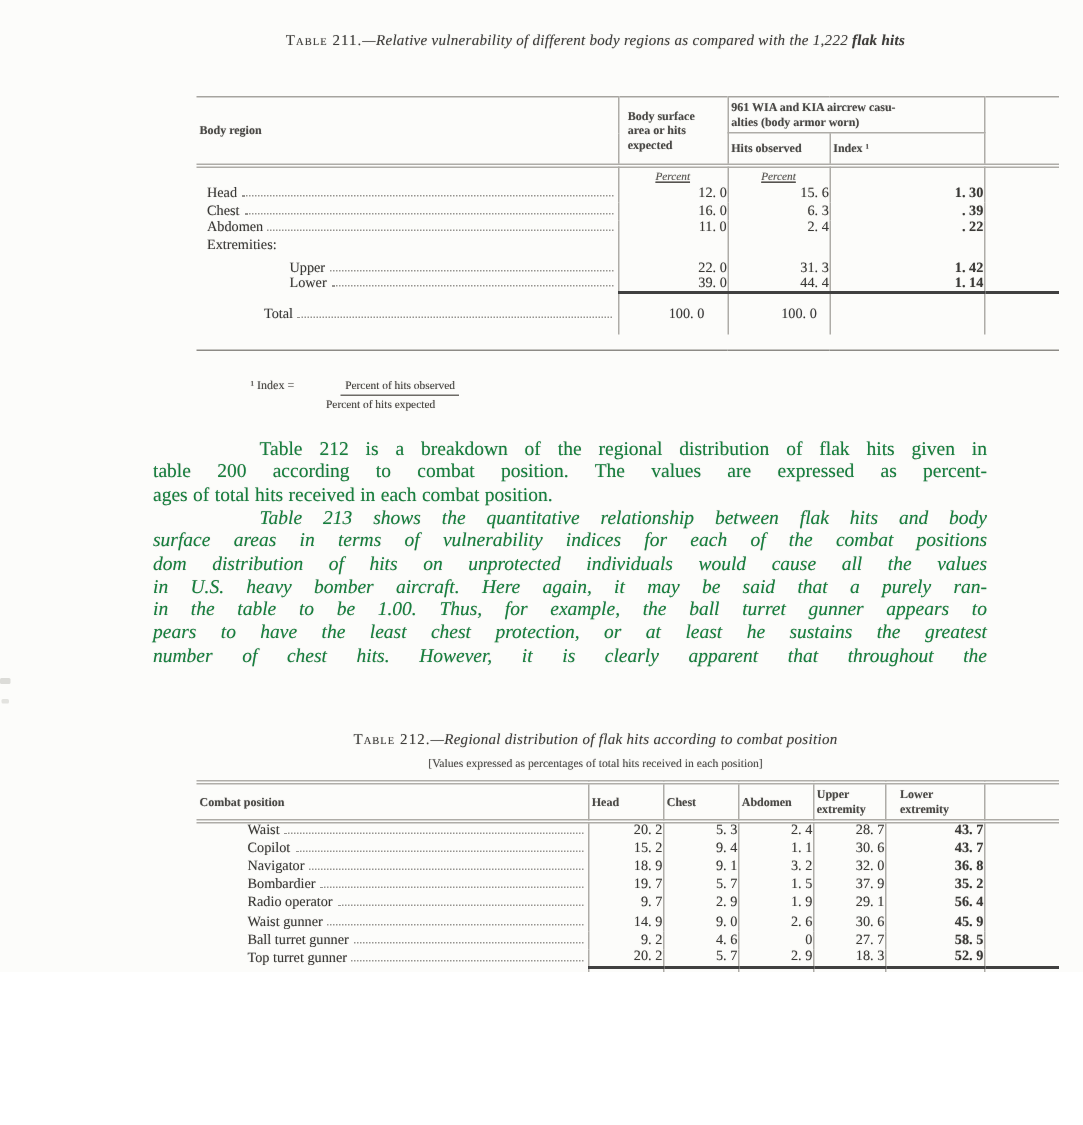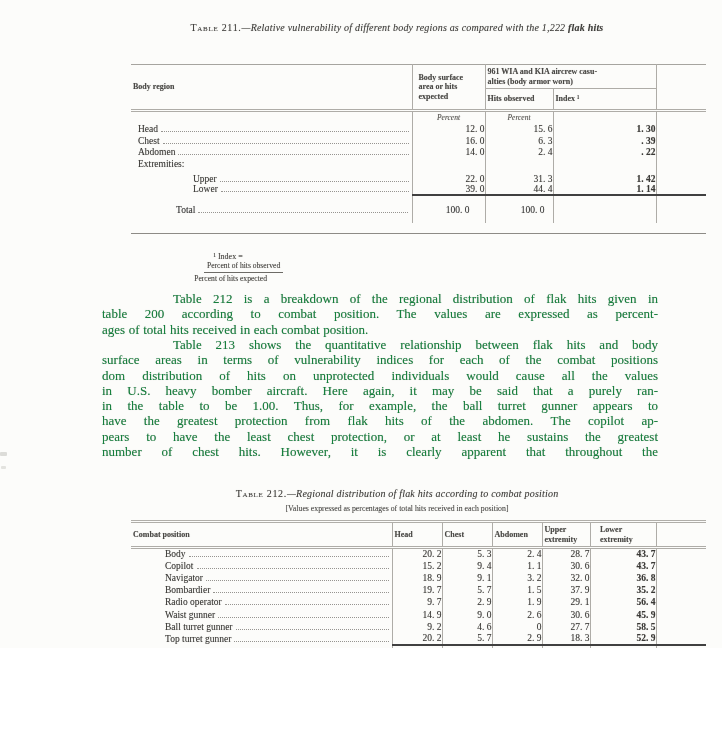--- a/index.html
+++ b/index.html
@@ -23,21 +23,21 @@
   table.doc { border-collapse:collapse; table-layout:fixed; width:575px; }
   .t211 { border-top:1px solid #a6a49f; border-bottom:1px solid #8d8b86; }
   .t212 { border-top:3px double #b0aea9; border-bottom:1px solid #8d8b86; }
   .doc thead { border-bottom:3px double #aeaca7; }
   .doc th { font-weight:bold; font-size:8px; line-height:9.5px; color:#4a4946;
             text-align:left; vertical-align:middle; padding:2px 2px;margin-left:16px; }
   .thw { max-width:46px; margin:0 auto; }
   .br  { border-right:1px solid #aeaca7; }
   .cas { border-bottom:1px solid #aeaca7; padding-top:4px; padding-bottom:4px; }
   .sub { height:22px; }
-  .units td { height:13px; }
+  .units td { height:13px;text-decoration:underline; }
   .pct { font-style:italic; font-size:7.5px; text-align:center; color:#55534f; }
   .trow td { height:11.5px; font-size:9.5px; padding:0; vertical-align:middle; color:#3a3936; }
   .t212 .trow td { height:12.2px; }
   .gap td { padding-top:4px; }
   .num { text-align:right; }
   .pr-surface { padding-right:15px; }
   .pr-hits    { padding-right:8px;  }
   .pr-index   { padding-right:16px; }
   .pr-head    { padding-right:10px; }
   .pr-chest   { padding-right:8px;text-align:right;  }
@@ -49,31 +49,31 @@
   .lab .dots { flex:1 1 auto; border-bottom:1px dotted #7d7b76; margin:0 3px 2px 3px; min-width:6px; opacity:0.8; }
   .pl7  { padding-left:7px; }  .pl62 { padding-left:62px; }
   .pl44 { padding-left:44px; } .pl34 { padding-left:34px; } .pl58 { padding-left:58px; }
   .total td { padding-top:9px; padding-bottom:8px; font-size:9.5px; }
   .avg td   { padding-top:7px; padding-bottom:6px; font-size:9.5px; }
   .bt { border-top:2px solid #404040; }
   .t211 .spacer td { height:10px; }
   .t212 .spacer td { height:17px; }
 
   
-  .footnote { position:absolute; left:178px; top:252px; display:flex;
-              align-items:center; font-size:8px; color:#45433f;flex-direction:column; }
+  .footnote { position:absolute; left:167px; top:252px; display:flex;
+              font-size:8px; color:#45433f; }
   .fprefix { margin-right:5px; }
   .frac { text-align:center; font-size:7.6px; line-height:9.5px; }
   .fnum { border-bottom:1px solid #6d6b66; padding:0 3px 1px; }
   .fden { padding-top:1px; }
 
   
   .para { position:absolute; left:102px; width:556px; font-size:13px;
           line-height:15.3px; color:#15803d; }
-  .p1 { top:291px; } .p2 { top:337px; }
+  .p1 { top:291px; } .p2 { top:337px;font-style:italic; }
   .ln { text-align:justify; text-align-last:justify; word-spacing:0.4px; }
   .ln.first { text-indent:71px; }
   .ln.short { text-align-last:left; }
 
   
   .artifact { position:absolute; background:#dcdcd8; border-radius:1px; }
   .a1 { left:0; top:452px; width:7px; height:4px; }
   .a2 { left:1px; top:466px; width:5px; height:3px; opacity:0.8; }
 </style>
 </head>
@@ -141,21 +141,21 @@
           <td class="br num pr-index hv">. 39</td>
             <td></td>
         </tr>
         <tr class="trow">
           <td class="br">
               <div class="lab pl7">
                 <span>Abdomen</span>
                 <span class="dots"></span>
               </div>
             </td>
-          <td class="br num pr-surface">14. 0</td>
+          <td class="br num pr-surface">11. 0</td>
           <td class="br num pr-hits">2. 4</td>
           <td class="br num pr-index hv">. 22</td>
             <td></td>
         </tr>
         <tr class="trow">
           <td class="br">
               <div class="lab pl7">
                 <span>Extremities:</span>
               </div>
             </td>
@@ -224,21 +224,20 @@
     <div class="ln">table 200 according to combat position.  The values are expressed as percent-</div>
     <div class="ln short">ages of total hits received in each combat position.</div>
   </div>
 
   <div class="para p2">
     <div class="ln first">Table 213 shows the quantitative relationship between flak hits and body</div>
     <div class="ln">surface areas in terms of vulnerability indices for each of the combat positions</div>
     <div class="ln">dom distribution of hits on unprotected individuals would cause all the values</div>
     <div class="ln">in U.S. heavy bomber aircraft.  Here again, it may be said that a purely ran-</div>
     <div class="ln">in the table to be 1.00.  Thus, for example, the ball turret gunner appears to</div>
-    <div class="ln">have the greatest protection from flak hits of the abdomen.  The copilot ap-</div>
     <div class="ln">pears to have the least chest protection, or at least he sustains the greatest</div>
     <div class="ln">number of chest hits.  However, it is clearly apparent that throughout the</div>
   </div>
 
   <div class="cap" style="top:487px;">
     <div class="capline"><span class="sc">Table 212.</span><span class="it">—Regional distribution of flak hits according to combat position</span></div>
   </div>
   <div class="subtitle" style="top:504px;">[Values expressed as percentages of total hits received in each position]</div>
 
   <div class="twrap" style="top:520px;">
@@ -264,21 +263,21 @@
           <th class="br">
               <div class="thw">Lower extremity</div>
             </th>
           <th></th>
         </tr>
       </thead>
       <tbody>
         <tr class="trow">
           <td class="br">
               <div class="lab pl34">
-                <span>Body</span>
+                <span>Waist</span>
                 <span class="dots"></span>
               </div>
             </td>
           <td class="br num pr-head">20. 2</td>
           <td class="br num pr-chest">5. 3</td>
           <td class="br num pr-abd">2. 4</td>
           <td class="br num pr-upper">28. 7</td>
           <td class="br num pr-lower hv">43. 7</td>
             <td></td>
         </tr>

